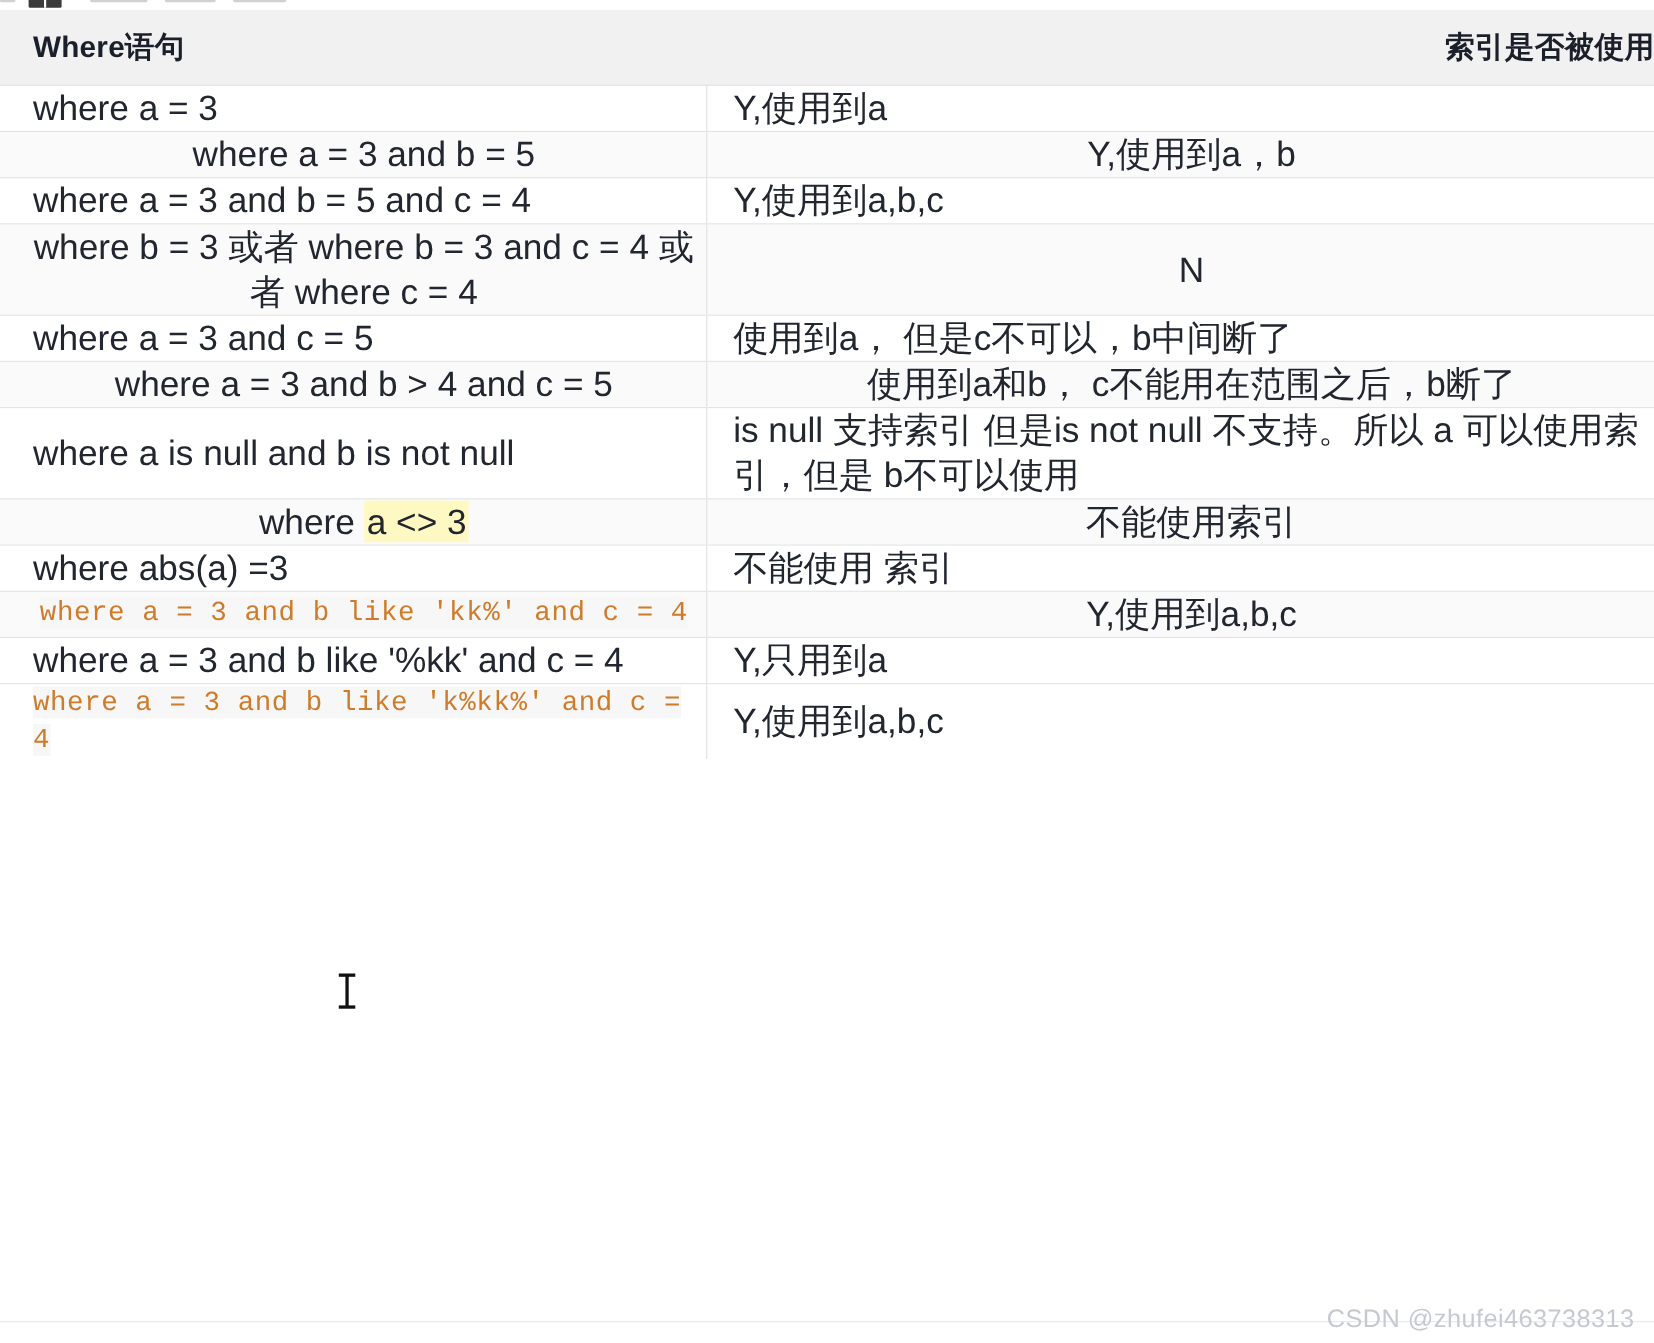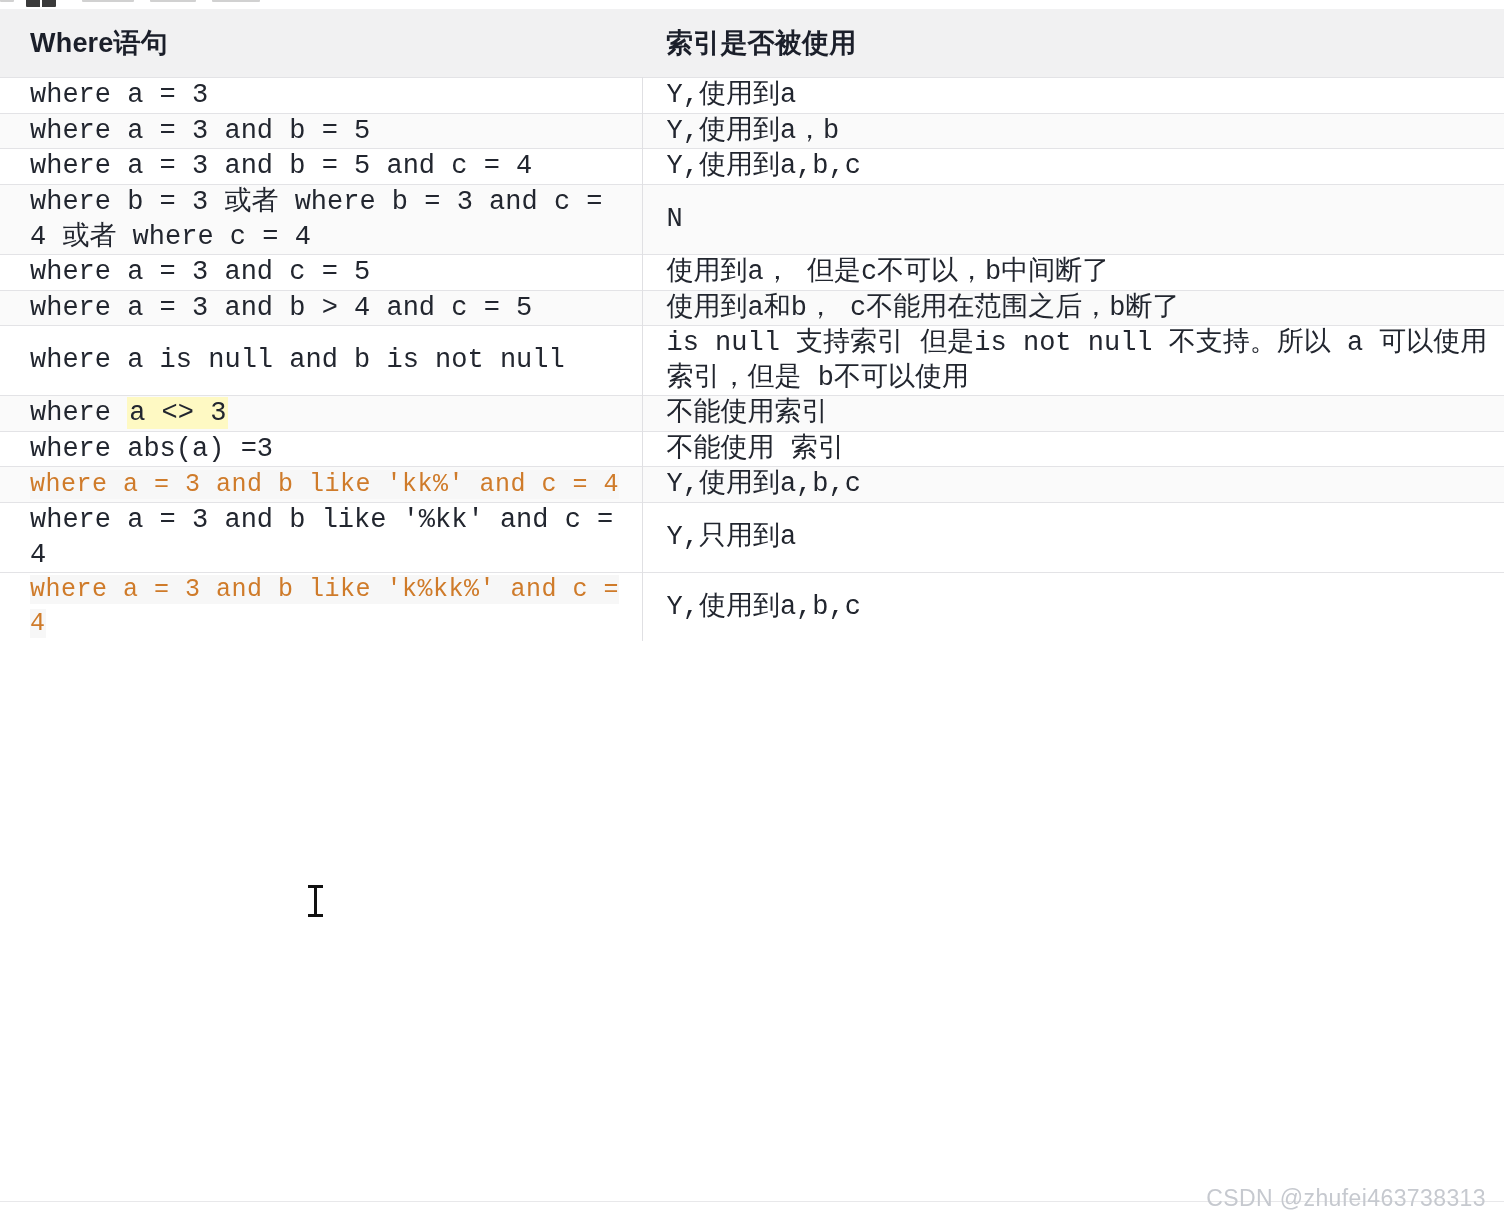--- a/index.html
+++ b/index.html
@@ -72,43 +72,42 @@
     text-align: left;
     font-weight: bold;
     font-size: 27px;
     line-height: 1.2;
     color: #1b1f2a;
     padding: 18px 0 18px 30px;
     border: none;
     vertical-align: middle;
     letter-spacing: .2px;
   }
-  thead th.th-right { padding-left: 24px; }
+  thead th.th-right { padding-left: 24px; text-align: right; }
 
   tbody td {
     border-top: 1px solid #e3e3e6;
     border-right: 1px solid #e0e0e3;
     vertical-align: middle;
-    font-size: 27px;
+    font-size: 32px;
     line-height: 1.28;
     color: #22262f;
     padding: 0 10px 0 30px;
     word-break: break-word;
-    font-family: Liberation Mono, monospace;
   }
   tbody td.col-right {
     border-right: none;
     padding-left: 24px;
     padding-right: 4px;
     white-space: nowrap;
     overflow: hidden;
   }
   tbody td.col-right.wrap { white-space: normal; margin-left: 18px; }
 
-  tbody tr.stripe td { background: #fafafa; }
+  tbody tr.stripe td { background: #fafafa; text-align: center; }
   tbody tr.plain  td { background: #ffffff; }
 
   
   td.code-cell {
     font-family: "Liberation Mono", "DejaVu Sans Mono", monospace;
     color: #cf7b2a;
     font-size: 25px;
     line-height: 1.36;
     letter-spacing: .5px;
     padding-left: 30px;

